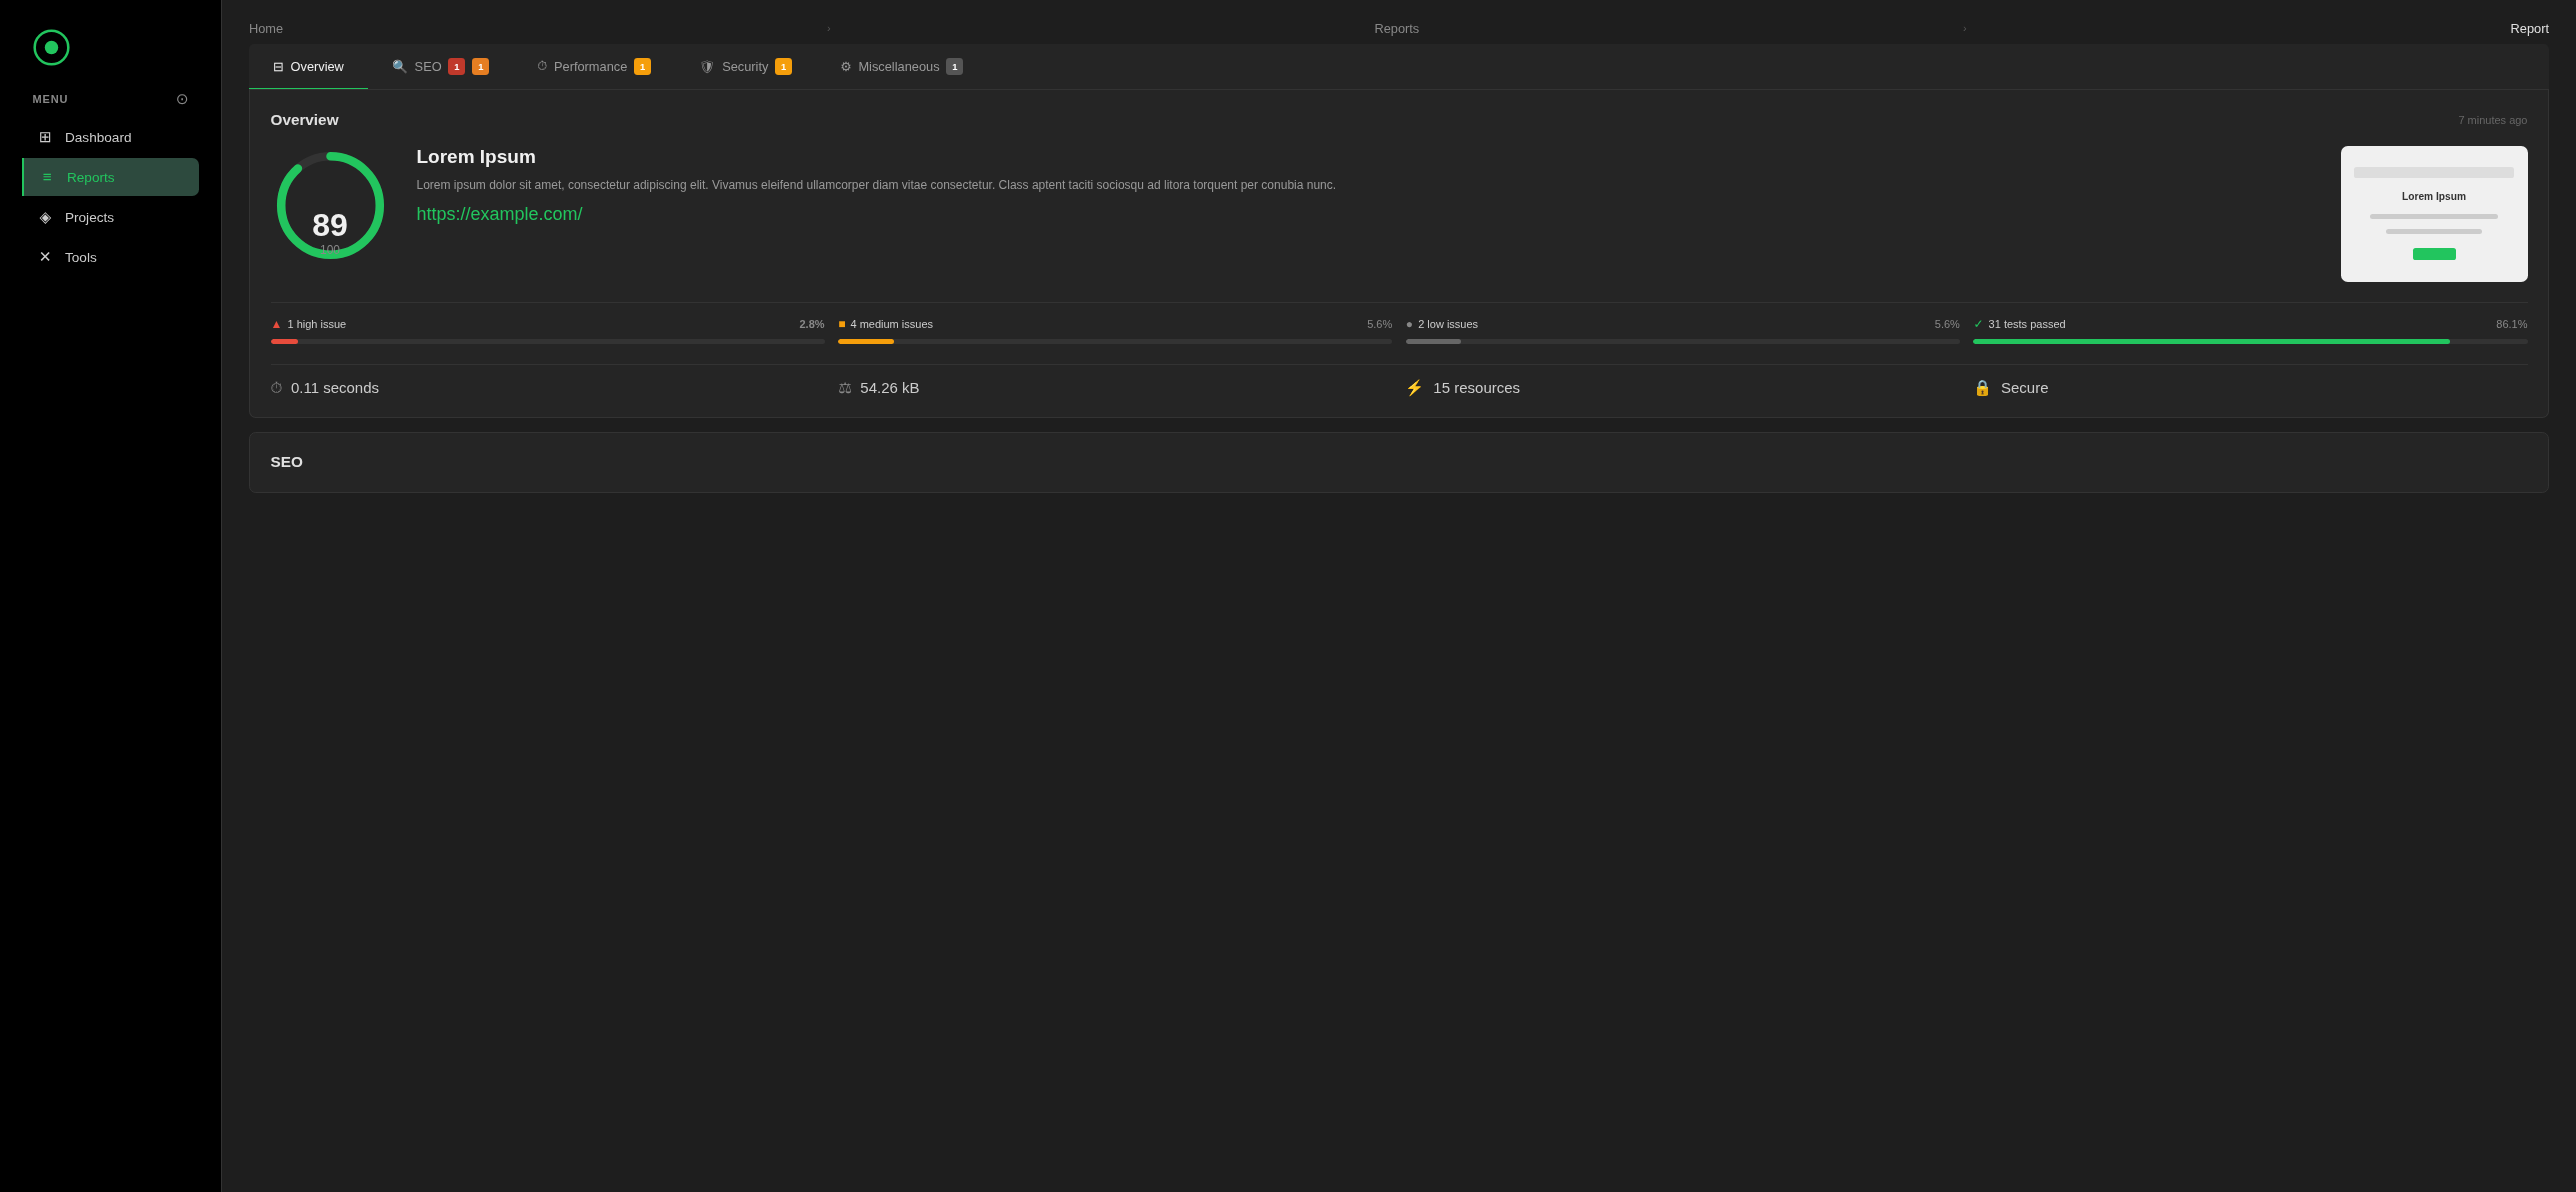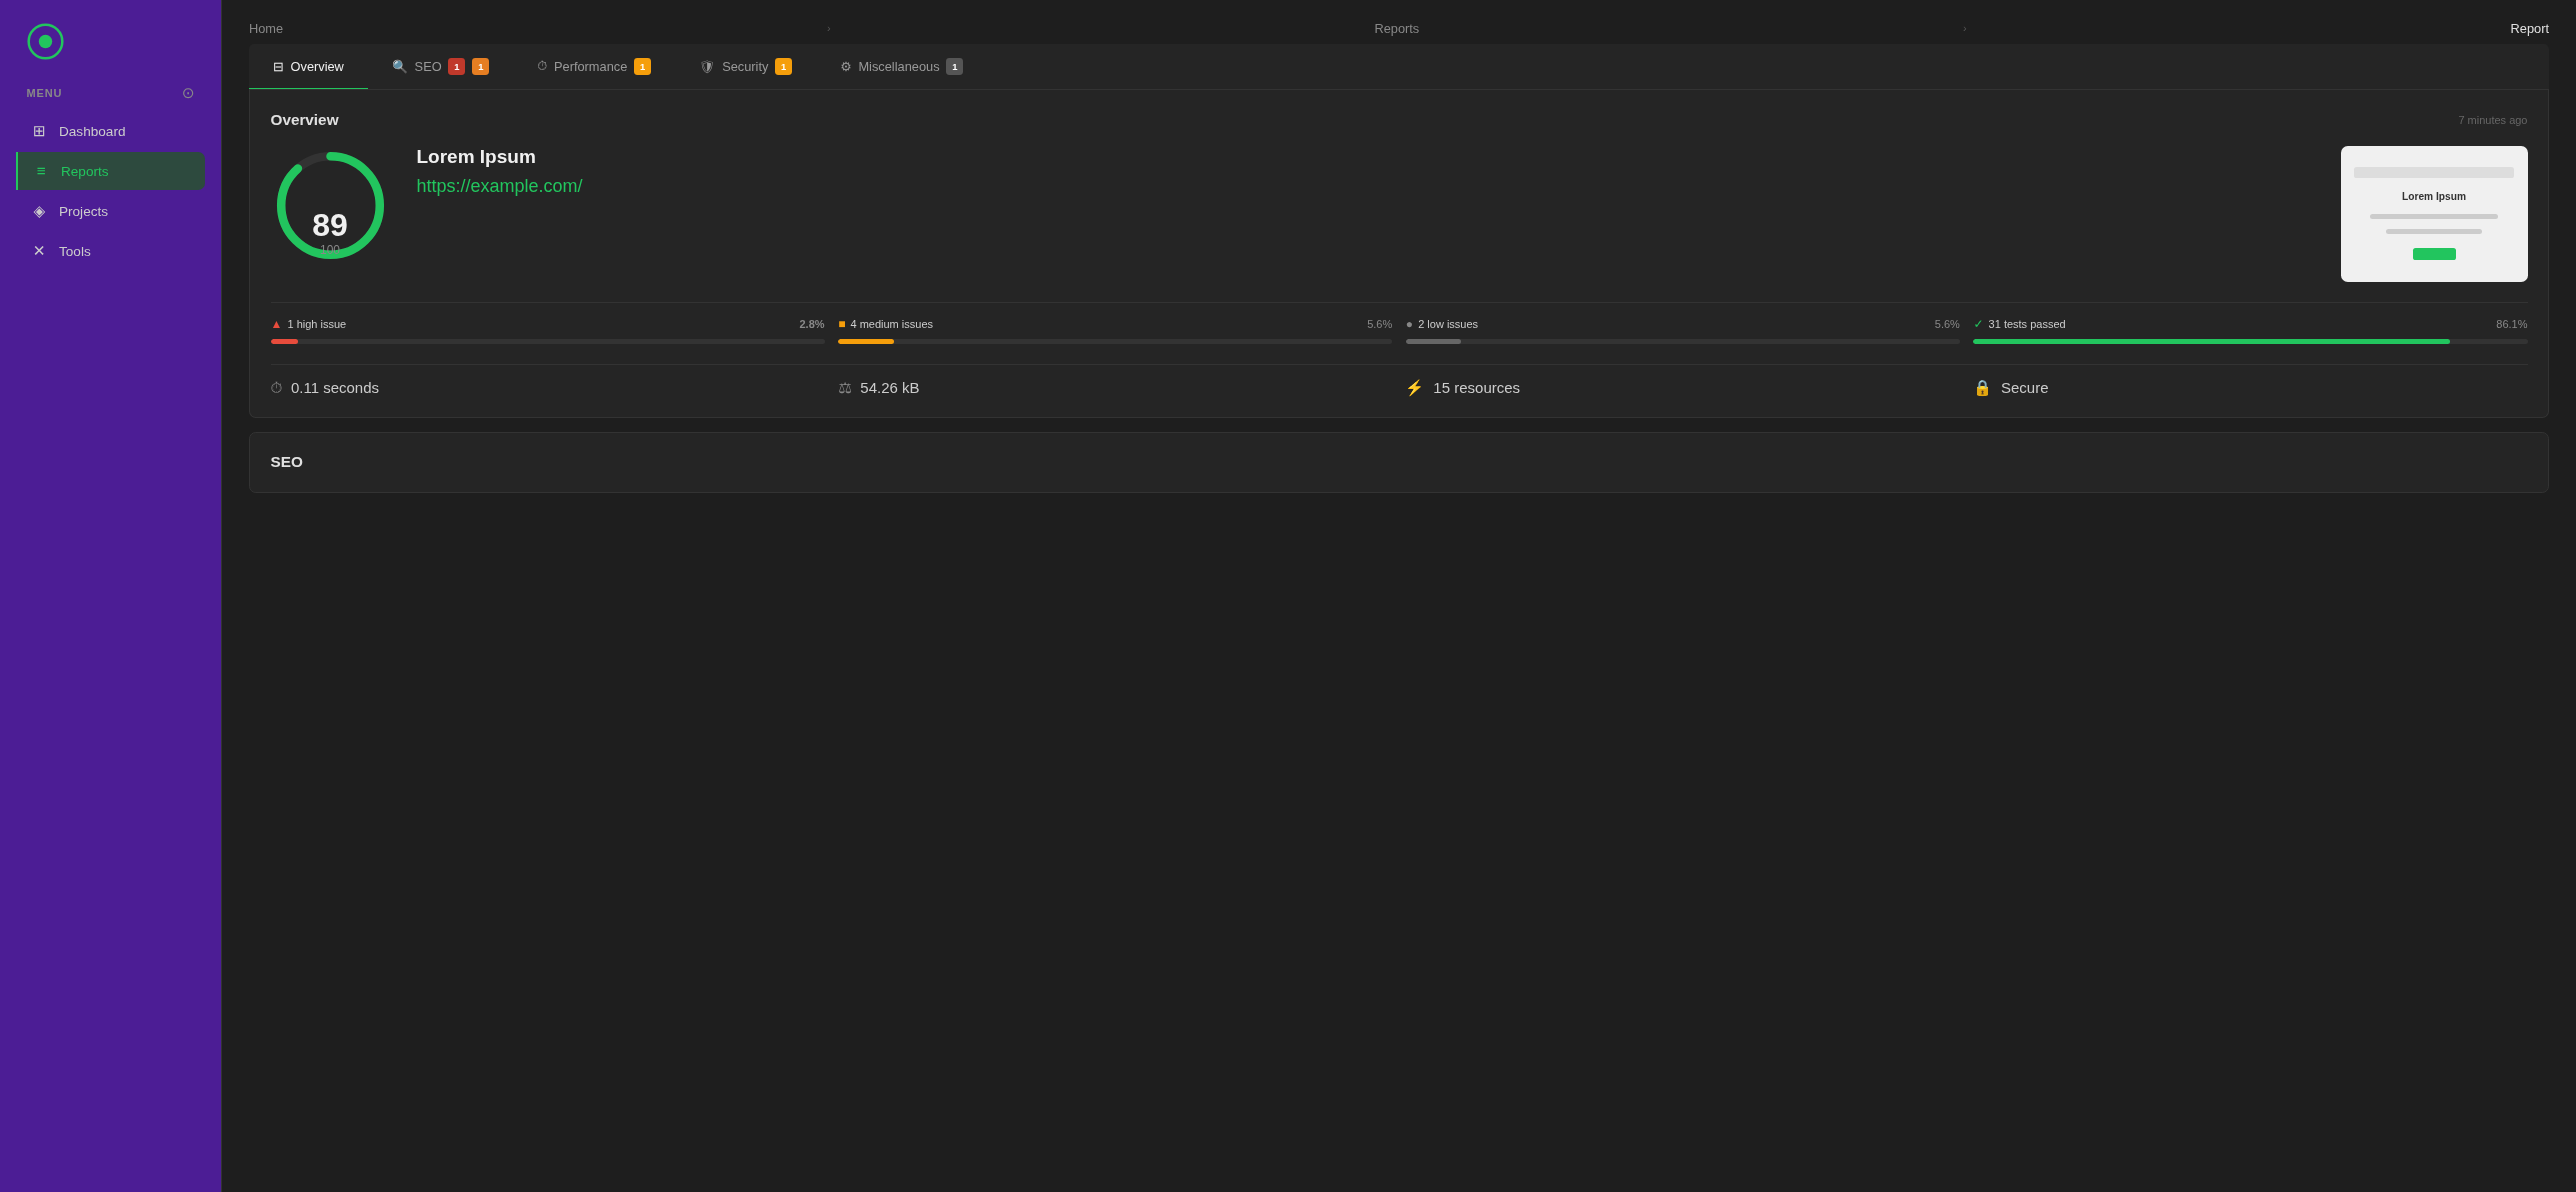--- a/index.html
+++ b/index.html
@@ -9,24 +9,24 @@
       color: #e0e0e0;
       display: flex;
       height: 100vh;
       overflow: hidden;
     }
 
     
     .sidebar {
       width: 222px;
       min-width: 222px;
-      background: #4c1d95;
+      background: #000000;
       display: flex;
       flex-direction: column;
-      padding: 6px;
+      padding: 12px;
       border-right: 0.9px solid #333;
     }
     .sidebar-logo {
       padding: 17px 20.5px;
       display: flex;
       align-items: center;
     }
     .logo-icon {
       width: 37px;
       height: 37px;
@@ -486,20 +486,21 @@
           <circle cx="70" cy="70" r="58" stroke="#22c55e" stroke-width="10" fill="none" stroke-dasharray="364" stroke-dashoffset="42" stroke-linecap="round"></circle>
         </svg>
         <div class="score-center">
           <div class="score-number">89</div>
           <div class="score-total">100</div>
         </div>
       </div>
 
       <div class="overview-text">
         <div class="overview-site-title">Lorem Ipsum</div>
+        <div class="overview-description">Lorem ipsum dolor sit amet, consectetur adipiscing elit. Vivamus eleifend ullamcorper diam vitae consectetur. Class aptent taciti sociosqu ad litora torquent per conubia nunc.</div>
         <a class="overview-link">https://example.com/</a>
       </div>
 
       <div class="preview-thumbnail">
         <div class="preview-header-bar"></div>
         <div class="preview-title">Lorem Ipsum</div>
         <div class="preview-line"></div>
         <div class="preview-line-short"></div>
         <div class="preview-btn"></div>
       </div>

